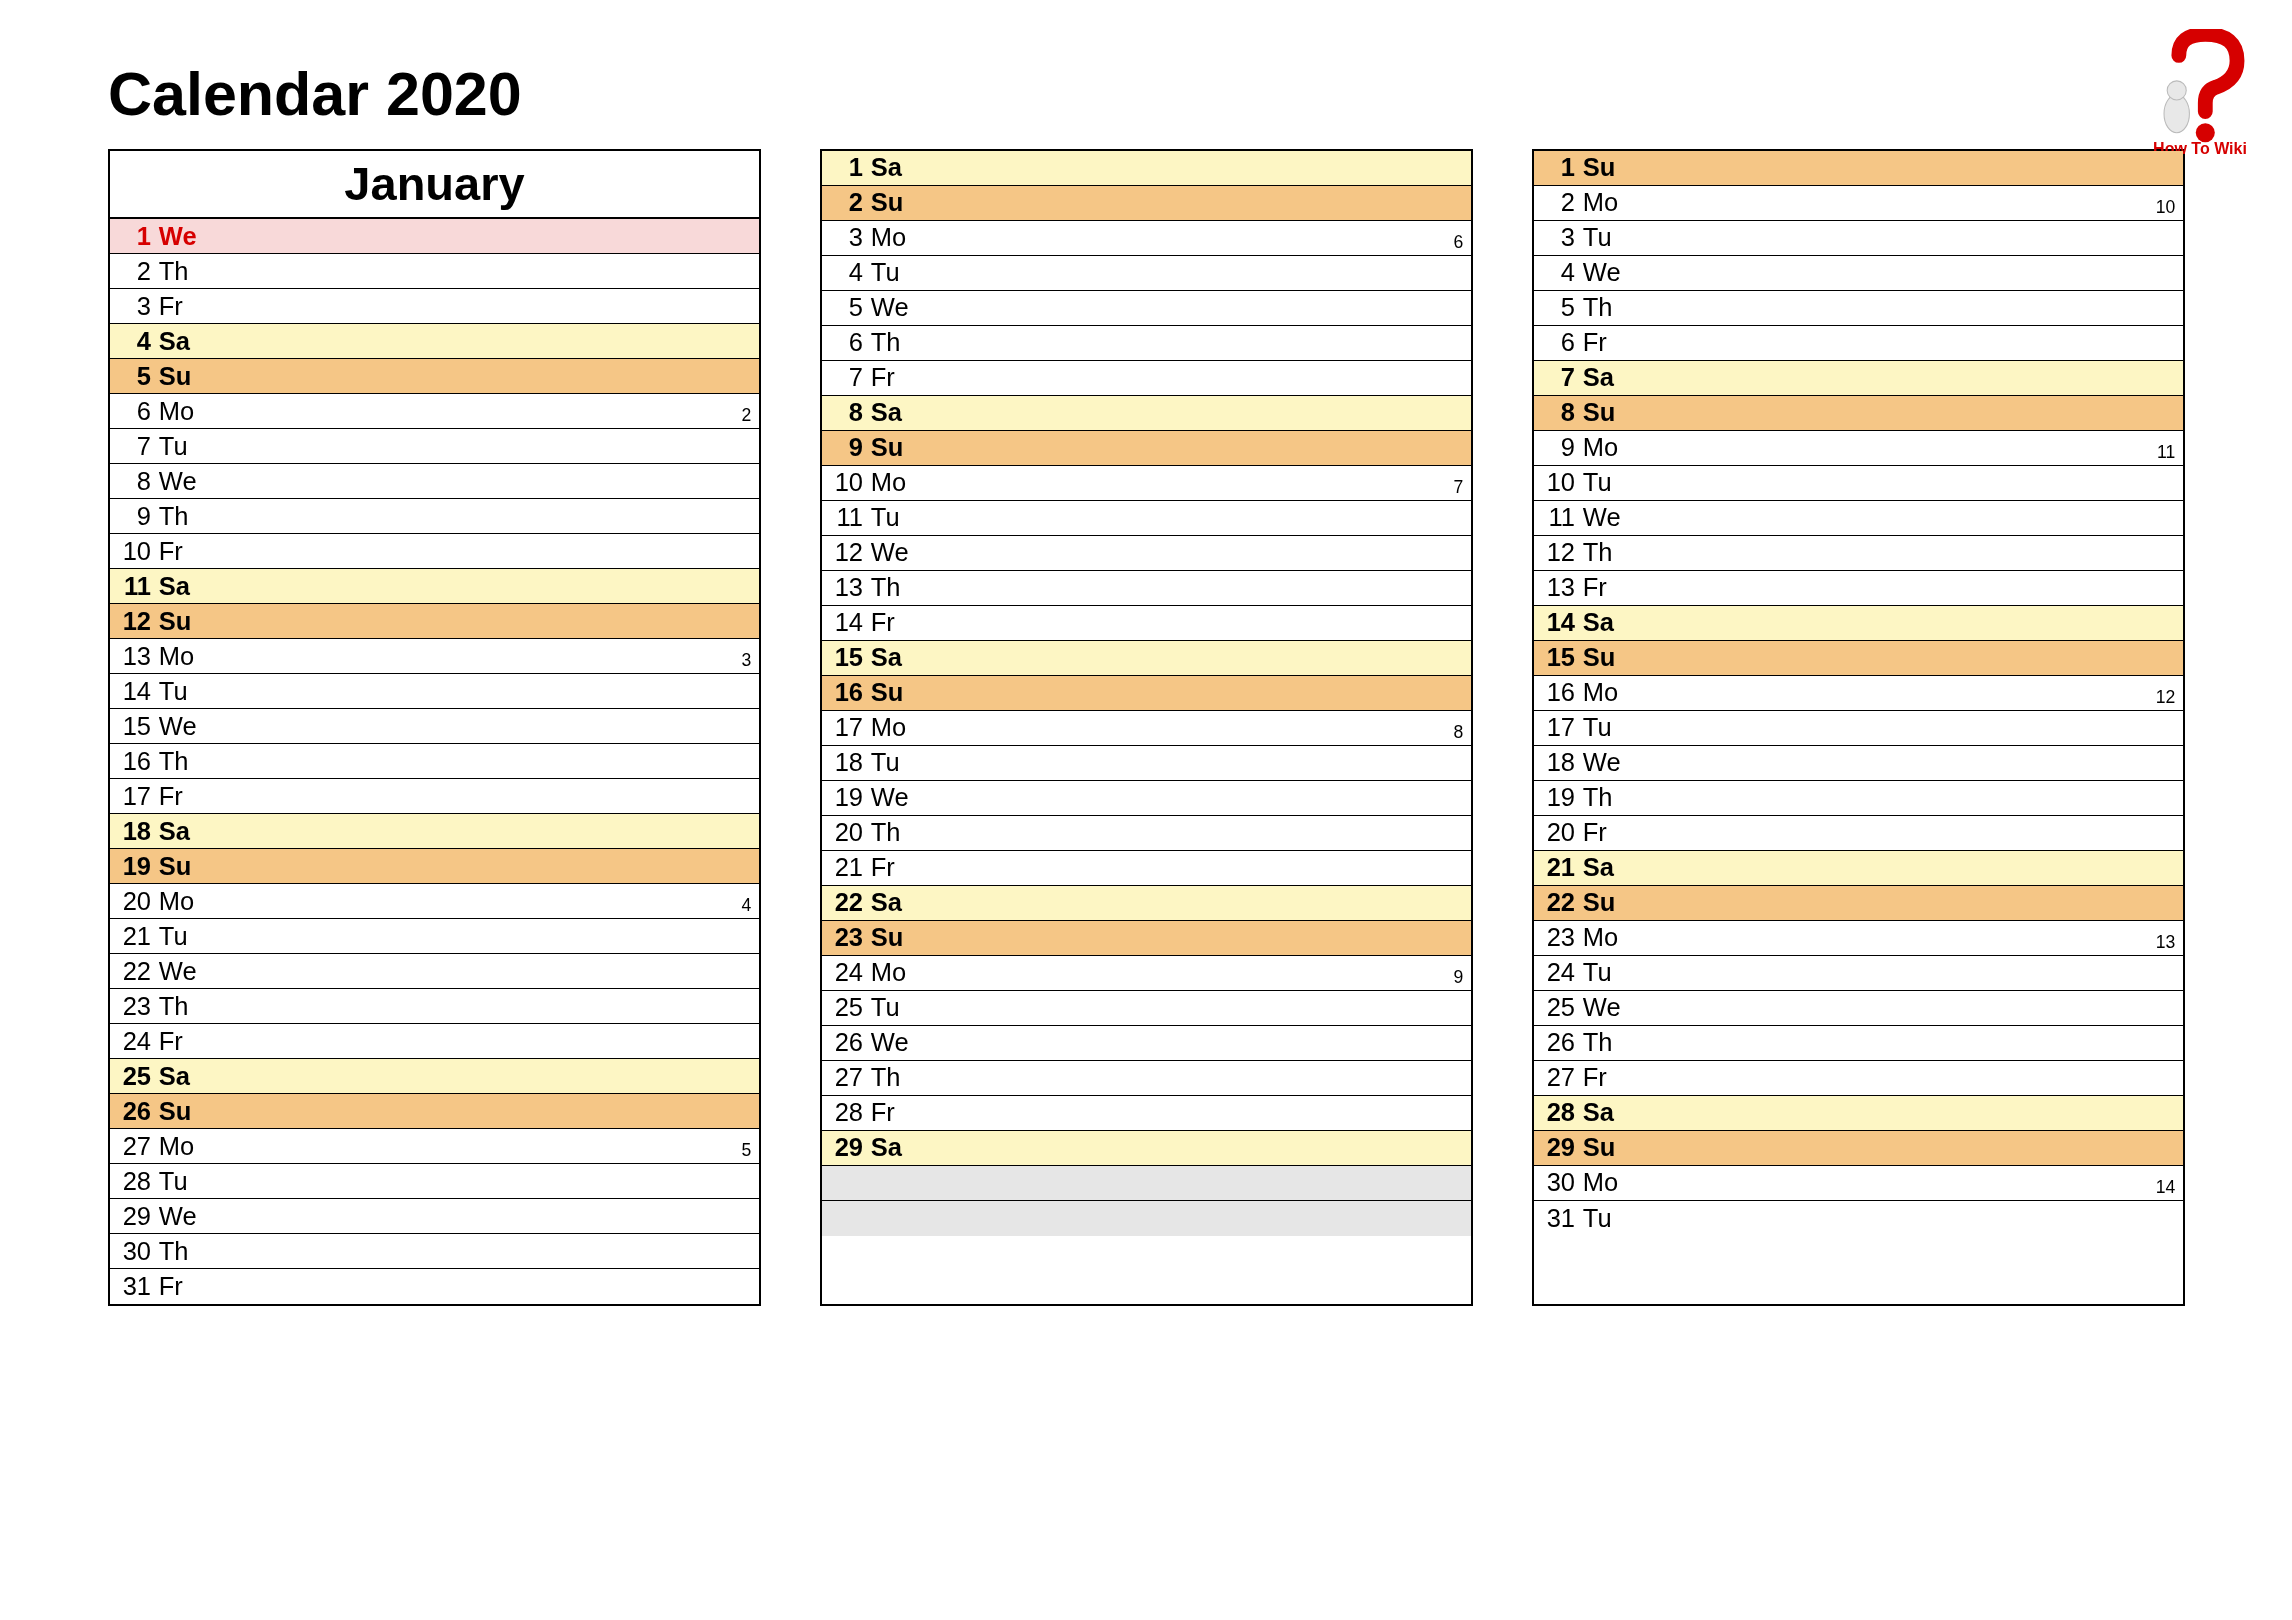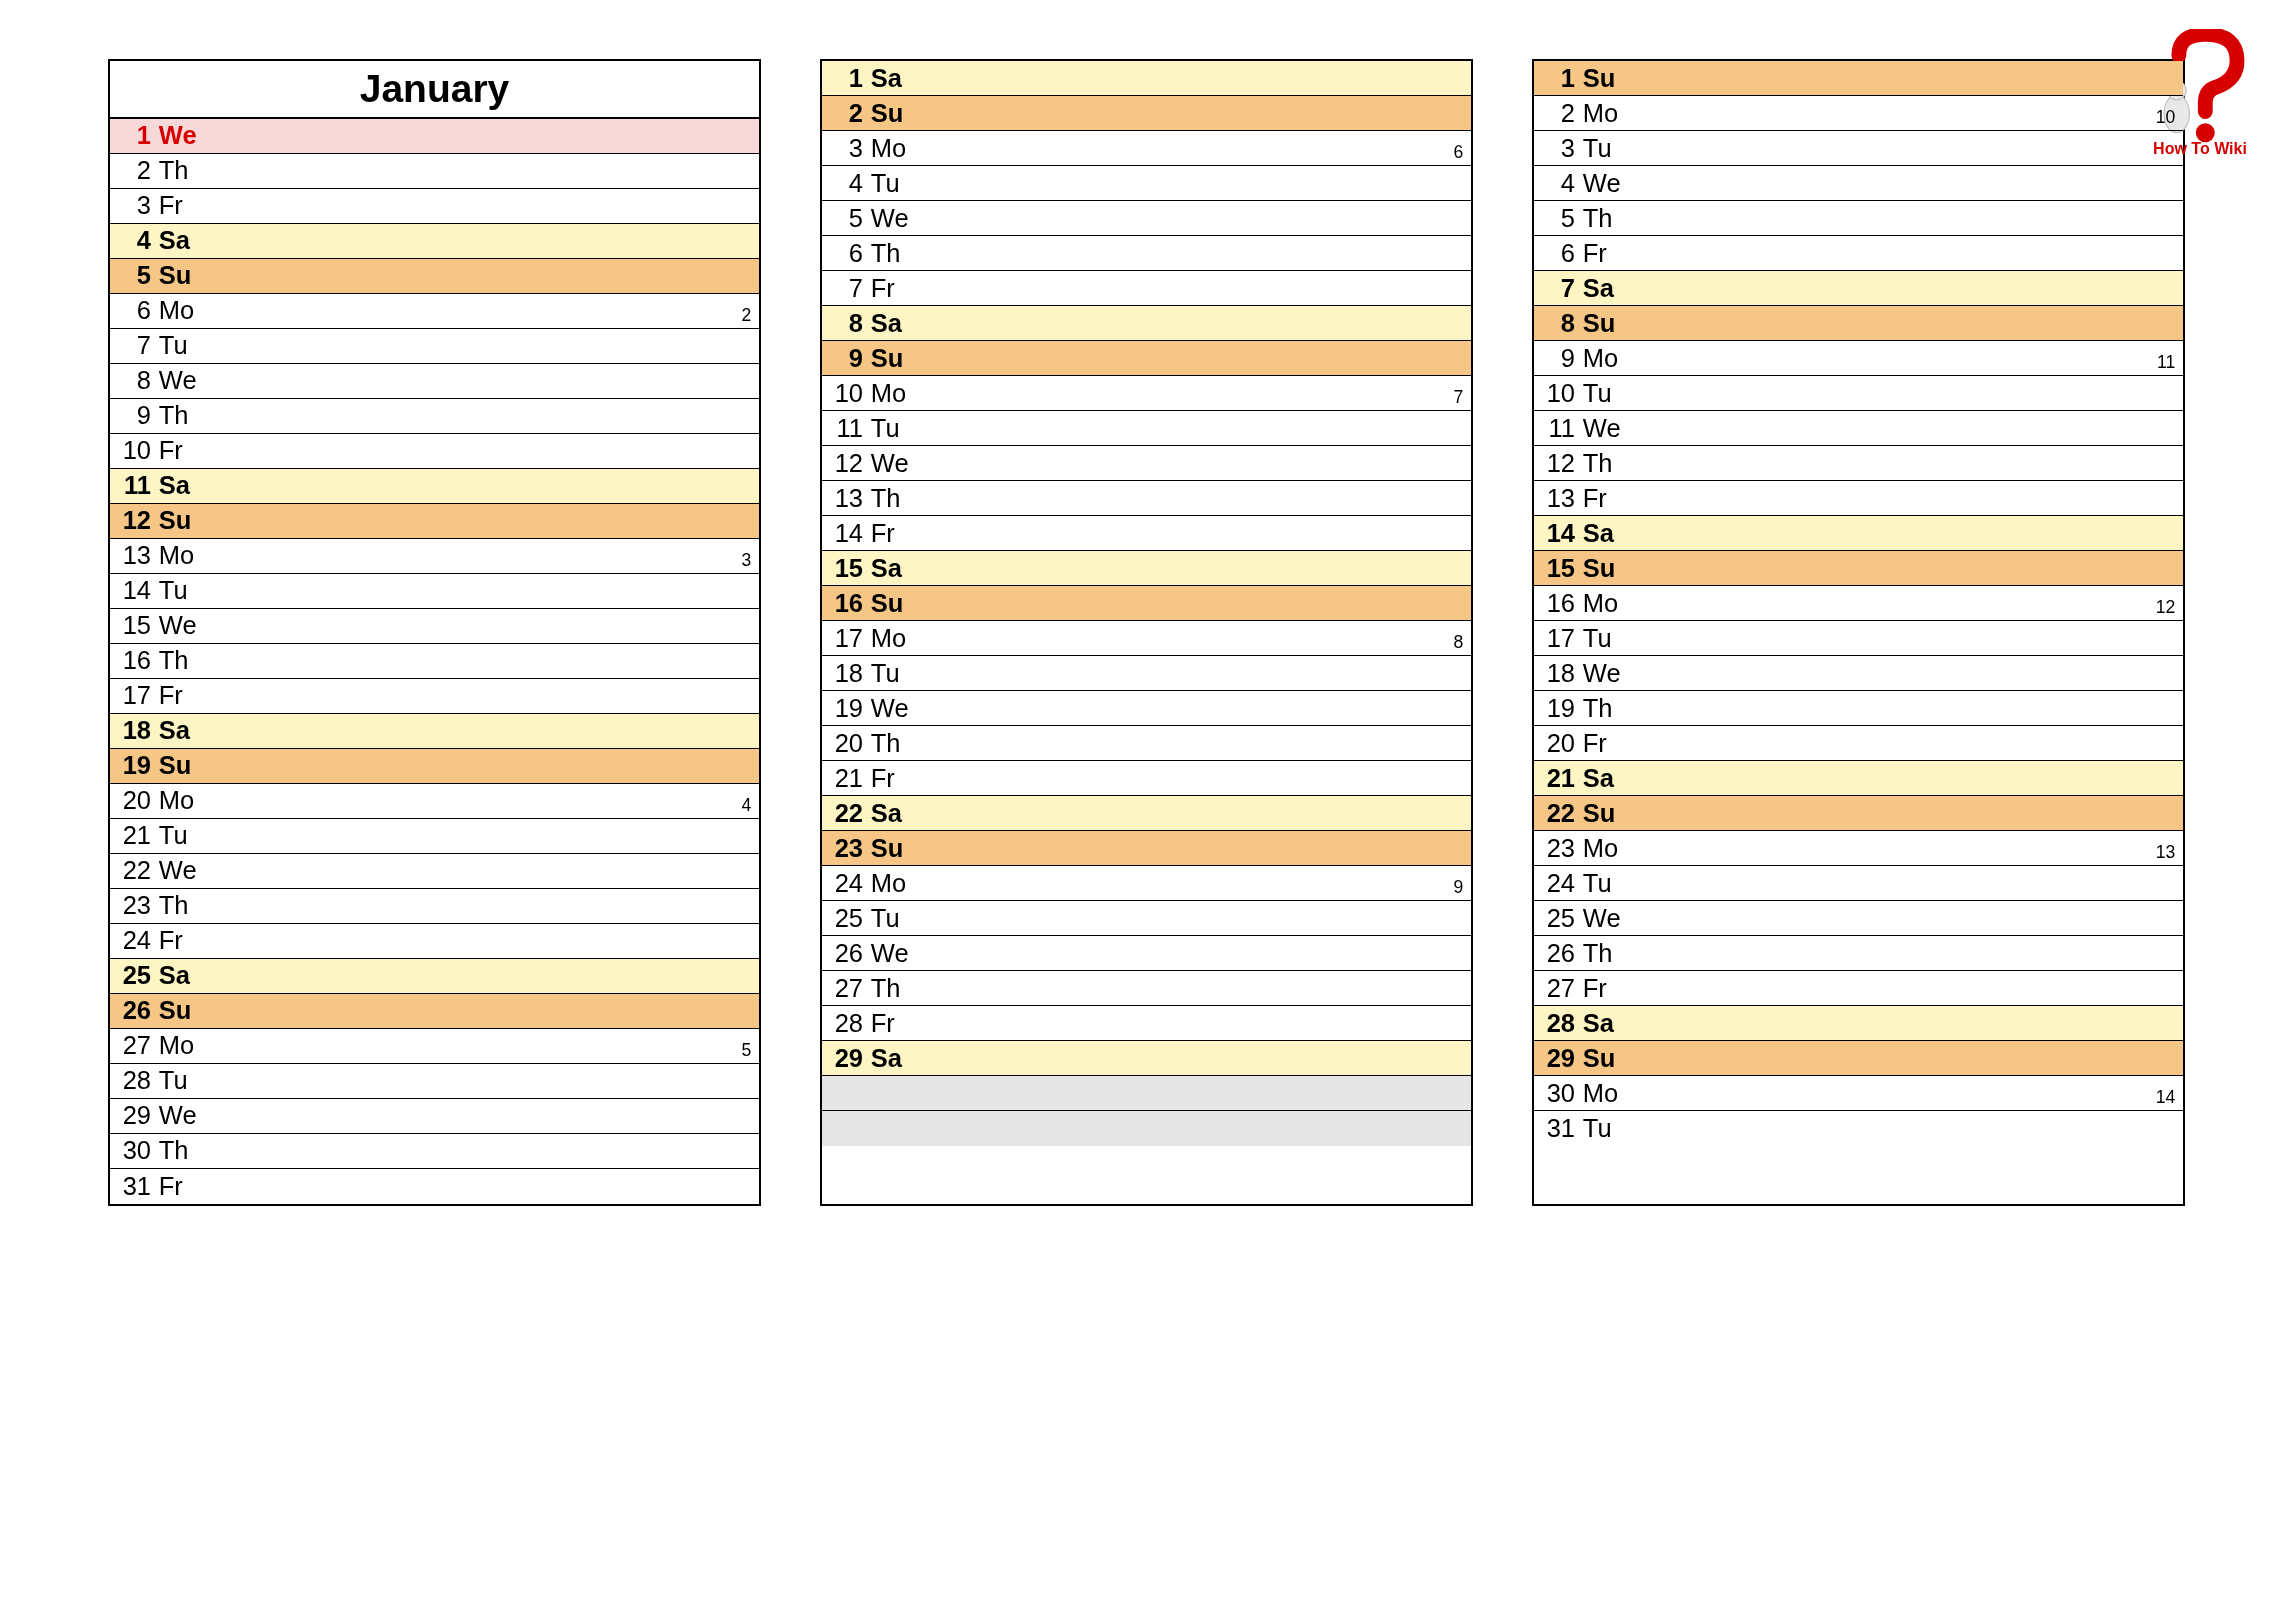--- a/index.html
+++ b/index.html
@@ -24,21 +24,21 @@
   .months-row {
     display: flex;
     gap: 59px;
   }
   .month {
     flex: 1;
     border: 2px solid #000;
   }
   .month-header {
     text-align: center;
-    font-size: 39px;
+    font-size: 47px;
     font-weight: 700;
     border-bottom: 2px solid #000;
     padding: 5.9px 0;
     background: #fff;
   }
   .day-row {
     display: flex;
     align-items: center;
     border-bottom: 1px solid #000;
     height: 35px;
@@ -96,20 +96,21 @@
   <svg viewBox="0 0 100 120">
     <path d="M30 25 Q30 5 55 5 Q85 5 85 30 Q85 48 65 55 Q55 58 55 70 L55 78" fill="none" stroke="#d60000" stroke-width="14" stroke-linecap="round"></path>
     <circle cx="55" cy="98" r="9" fill="#d60000"></circle>
     <ellipse cx="28" cy="80" rx="12" ry="18" fill="#e8e8e8" stroke="#bbb" stroke-width="1"></ellipse>
     <circle cx="28" cy="58" r="9" fill="#e8e8e8" stroke="#bbb" stroke-width="1"></circle>
   </svg>
   <div class="logo-caption">How To Wiki</div>
 </div>
 
 <div class="page">
+  <h1 class="title">Calendar 2020</h1>
   <div class="months-row" id="months-row">
       <div class="month">
         <div class="month-header">January</div>
         <div class="day-row bg-hol">
           <span class="day-num holiday-text">1</span>
           <span class="day-wd holiday-text">We</span>
           <span class="day-wk"></span>
         </div>
         <div class="day-row">
           <span class="day-num">2</span>

